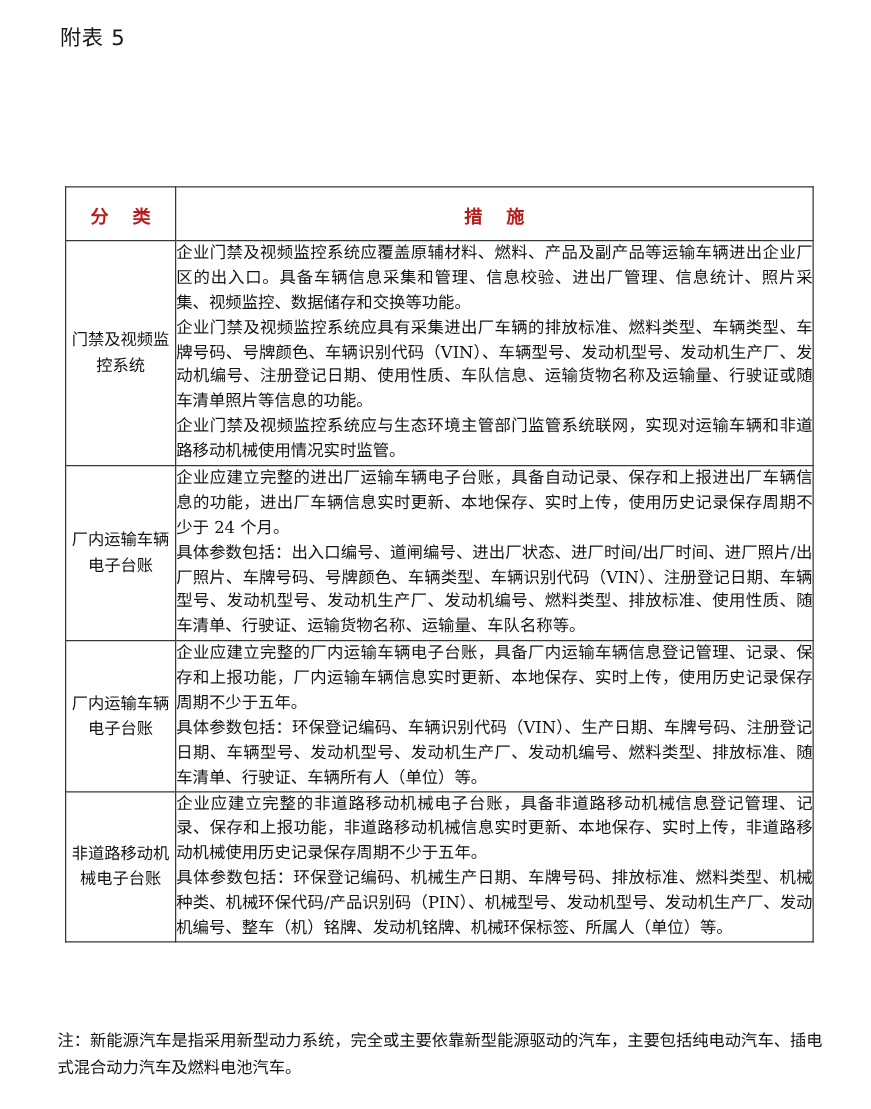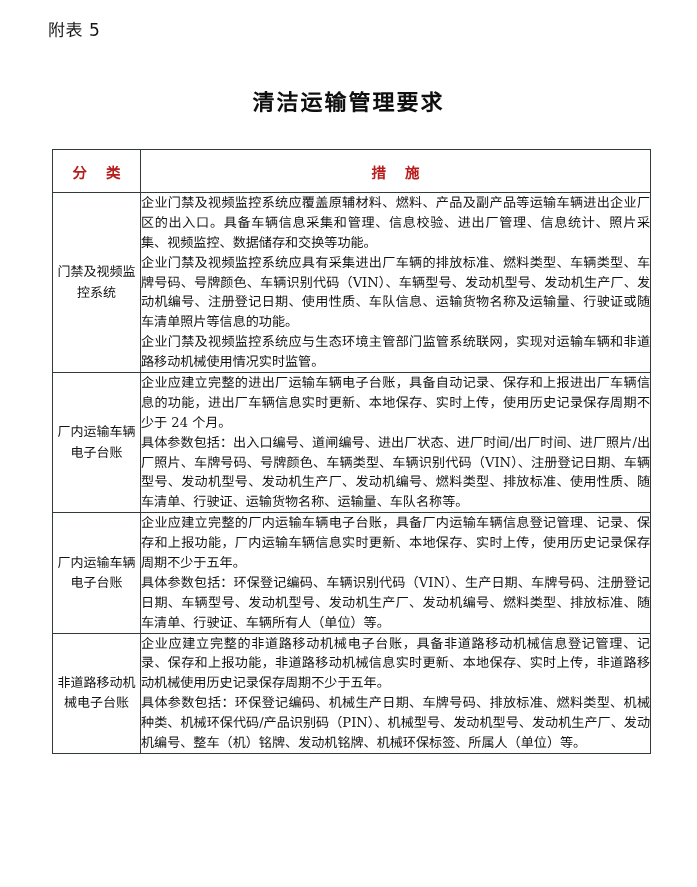--- a/index.html
+++ b/index.html
@@ -125,21 +125,20 @@
     font-family: "DejaVu Serif", "Liberation Serif", serif;
   }
 </style>
 </head>
 <body>
 
 <div class="page">
 
   <div class="sheet-label">附表 5</div>
 
-  <div class="doc-title">清洁运输管理要求</div>
 
   <div class="table-wrap">
     <table class="req-table">
       <colgroup>
         <col class="c-cat">
         <col class="c-measure">
       </colgroup>
       <thead>
         <tr>
           <th class="hdr-cell">分 类</th>
@@ -177,14 +176,15 @@
           <td class="cat-cell">非道路移动机械电子台账</td>
           <td class="measure-cell">
             <p>企业应建立完整的非道路移动机械电子台账，具备非道路移动机械信息登记管理、记录、保存和上报功能，非道路移动机械信息实时更新、本地保存、实时上传，非道路移动机械使用历史记录保存周期不少于五年。</p>
             <p>具体参数包括：环保登记编码、机械生产日期、车牌号码、排放标准、燃料类型、机械种类、机械环保代码/产品识别码（PIN）、机械型号、发动机型号、发动机生产厂、发动机编号、整车（机）铭牌、发动机铭牌、机械环保标签、所属人（单位）等。</p>
           </td>
         </tr>
       </tbody>
     </table>
   </div>
 
+  <div class="footnote">注：新能源汽车是指采用新型动力系统，完全或主要依靠新型能源驱动的汽车，主要包括纯电动汽车、插电式混合动力汽车及燃料电池汽车。</div>
 
 </div>
 
 </body></html>

